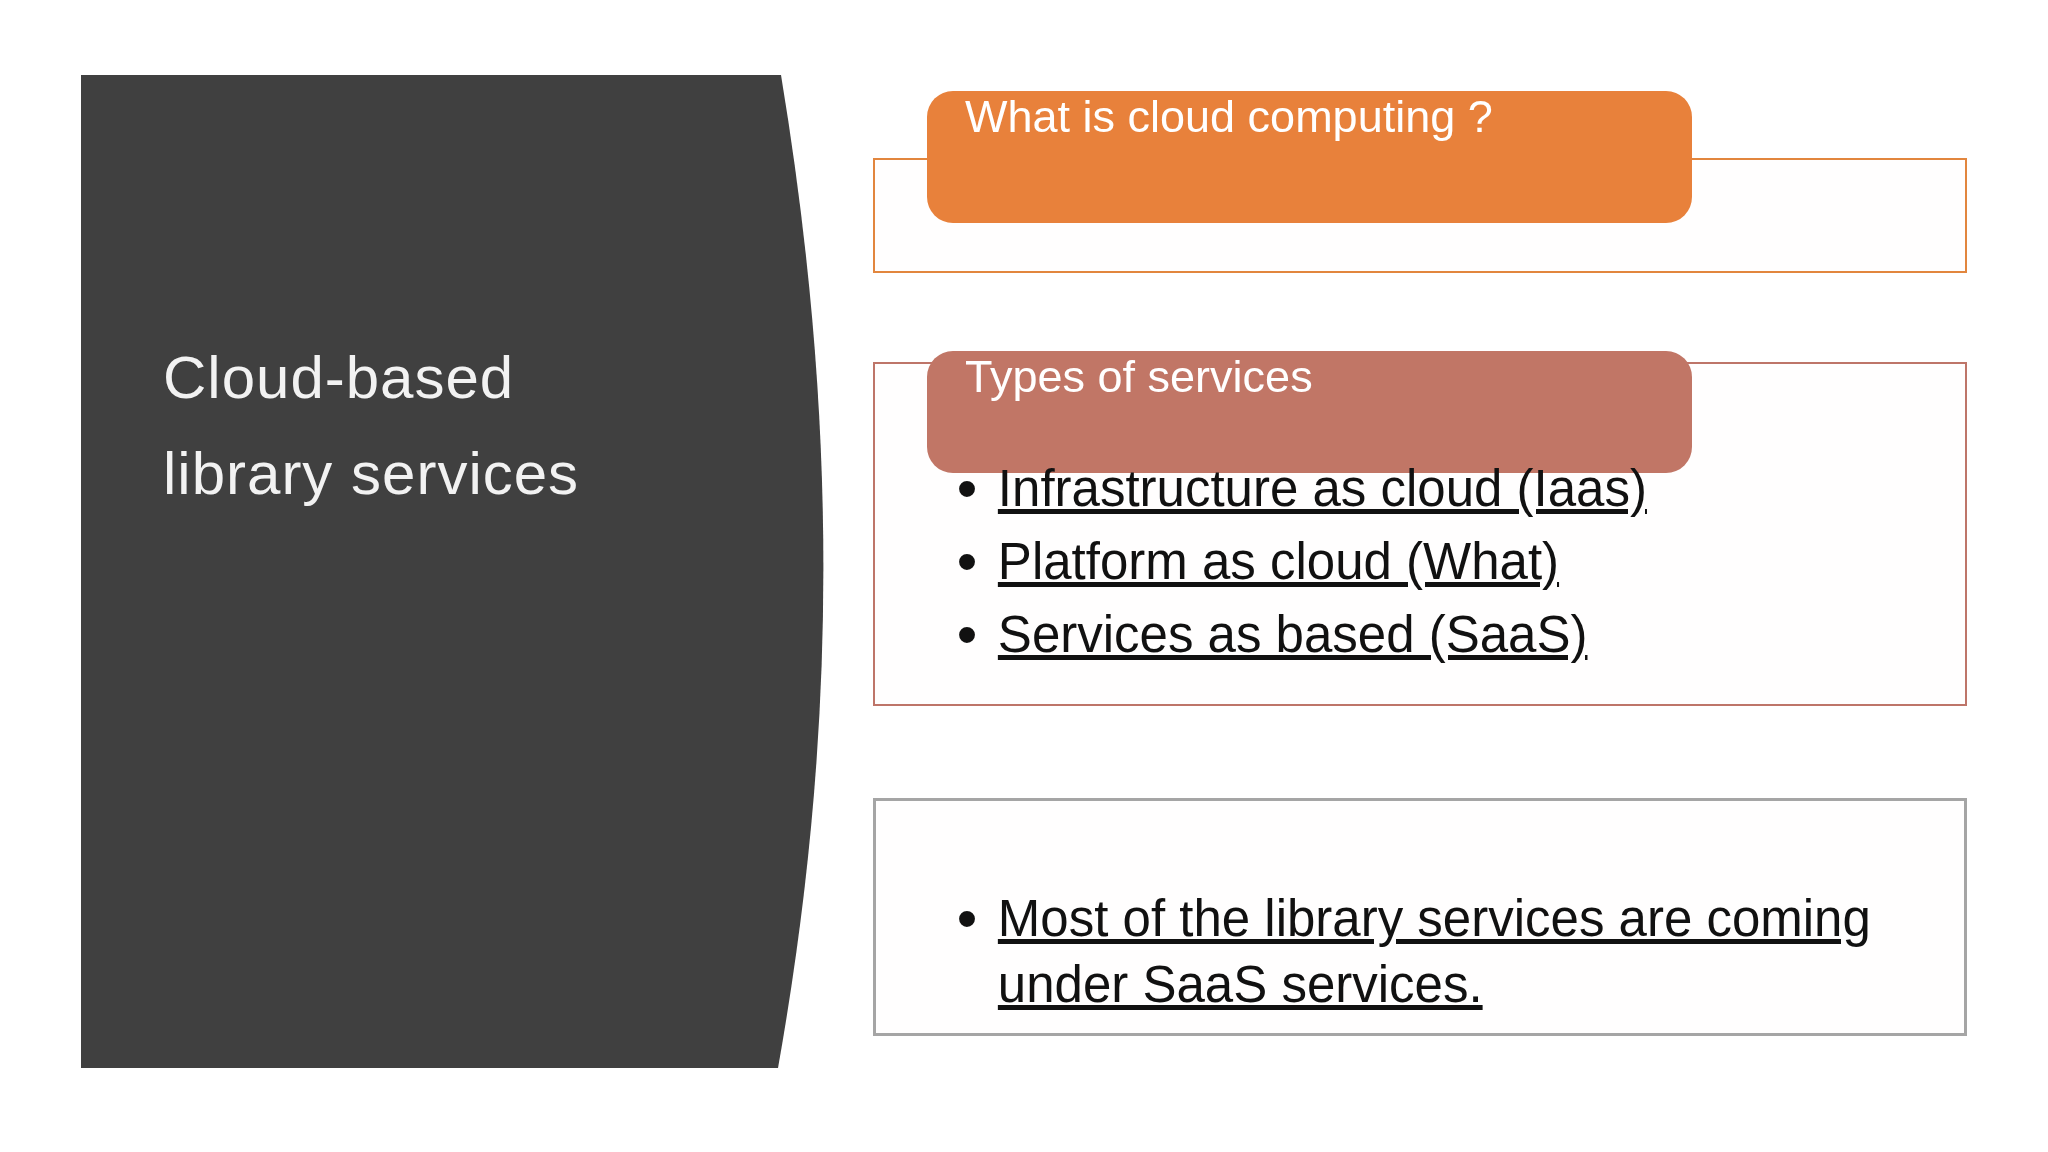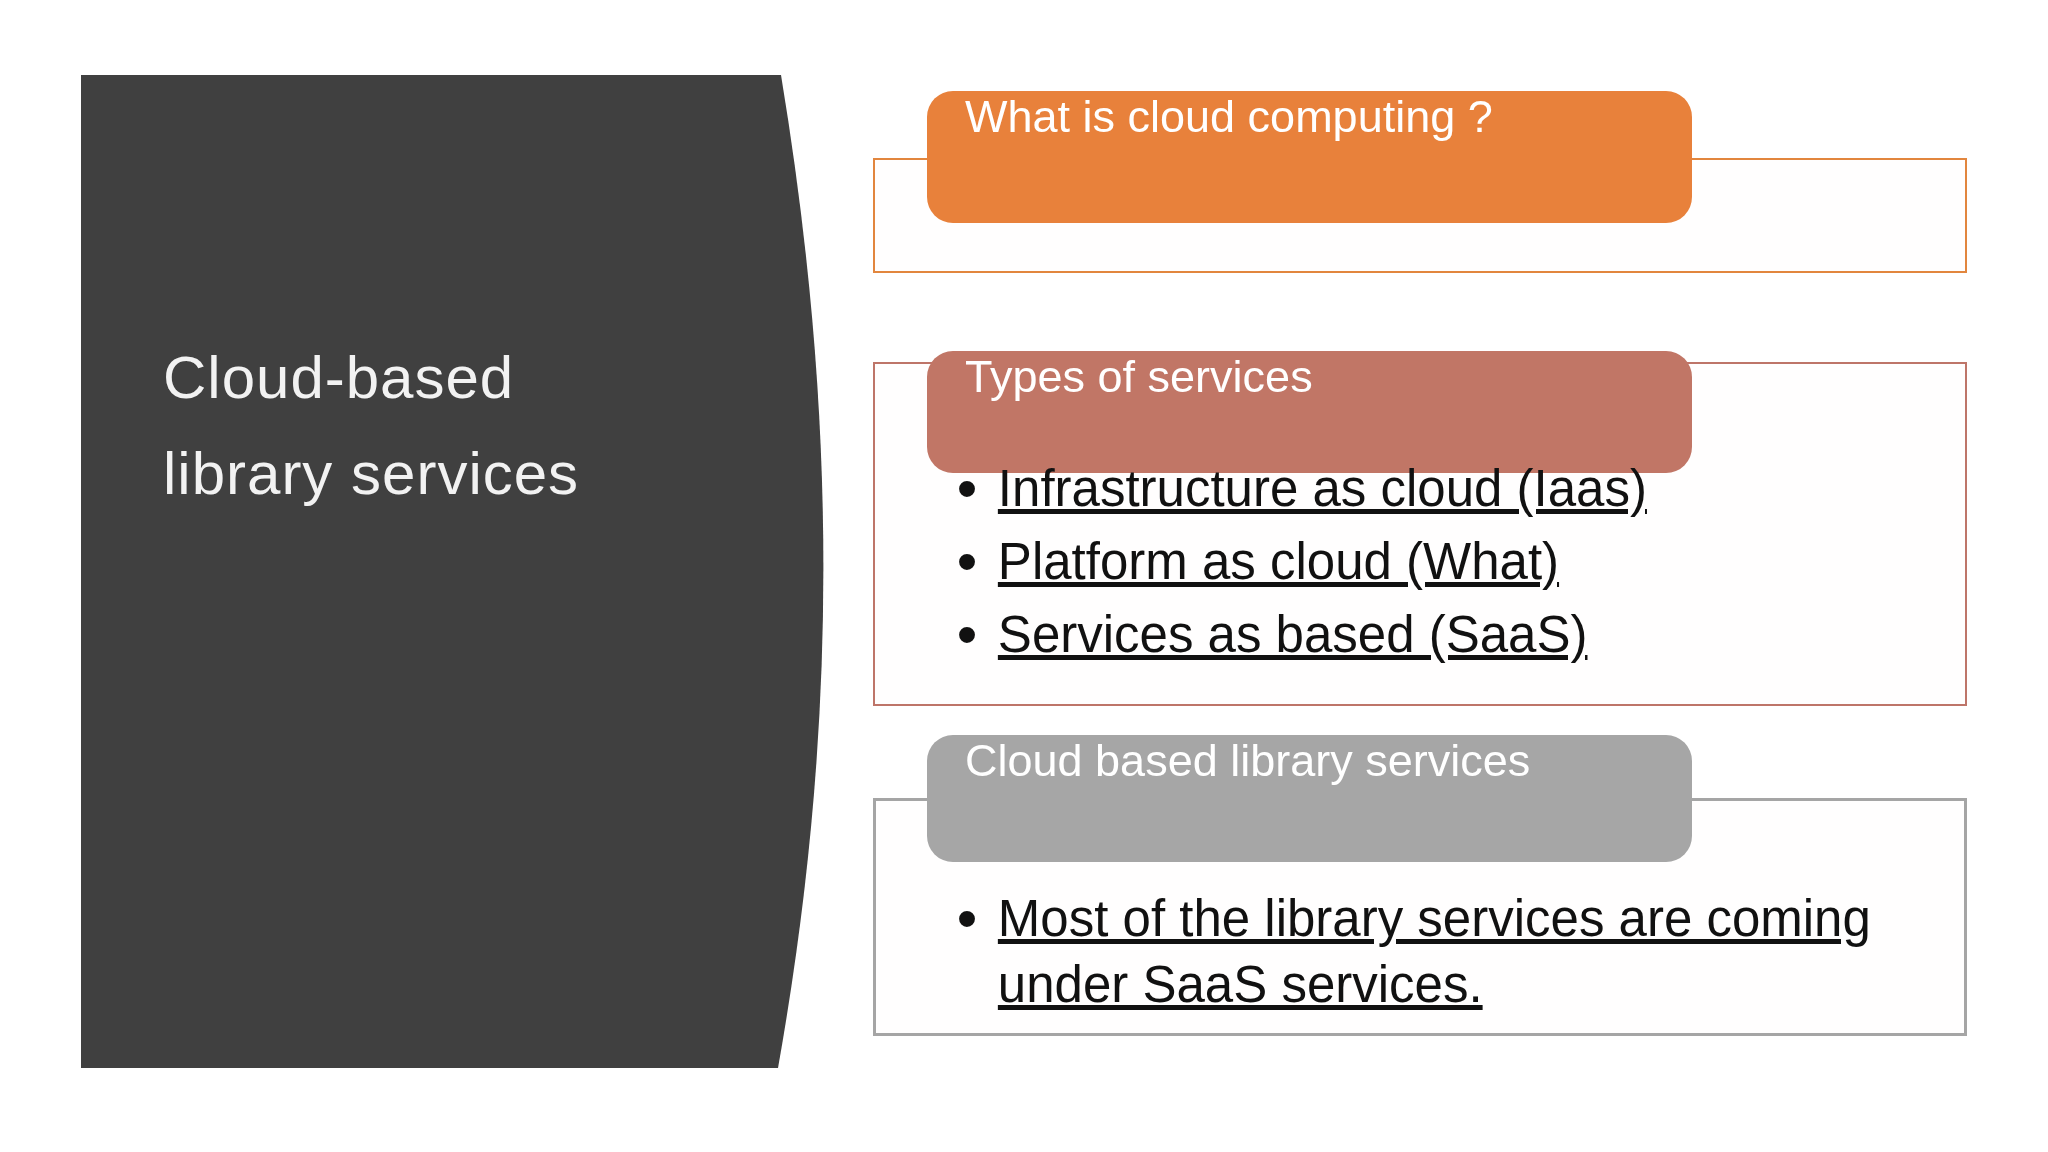--- a/index.html
+++ b/index.html
@@ -97,23 +97,20 @@
       <span class="bullet-dot">•</span>
       <span class="bullet-text">Platform as cloud (What)</span>
     </li>
     <li class="bullet-item">
       <span class="bullet-dot">•</span>
       <span class="bullet-text">Services as based (SaaS)</span>
     </li>
   </ul>
 
   <div class="outline-box outline-gray"></div>
-  <div class="header-box header-gray">
-    <span>Cloud based library services</span>
-  </div>
   <ul class="bullet-list list-cloud">
     <li class="bullet-item">
       <span class="bullet-dot">•</span>
       <span class="bullet-text">Most of the library services are coming under SaaS services.</span>
     </li>
   </ul>
 
 </div>
 
 </body></html>

